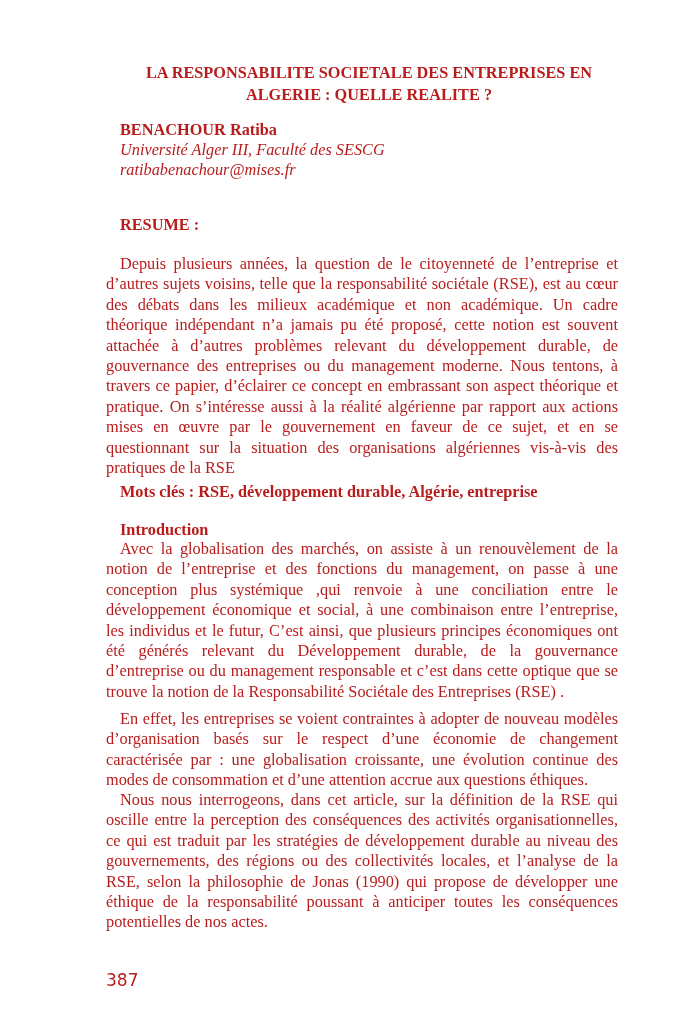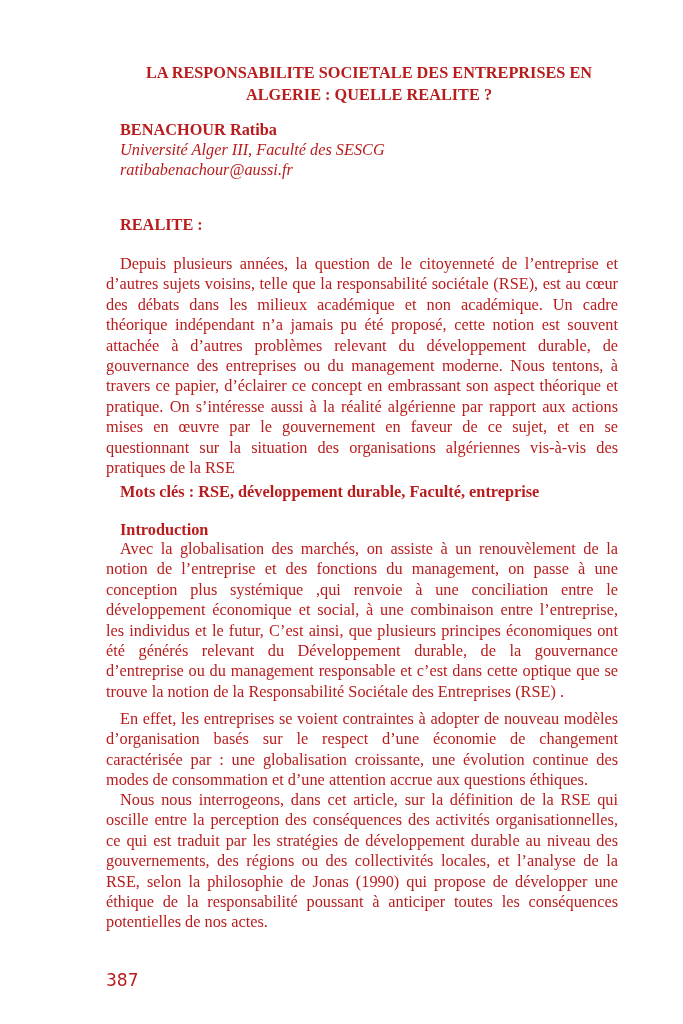--- a/index.html
+++ b/index.html
@@ -19,28 +19,28 @@
 <div class="page">
 
   <div class="title">
     <div>LA RESPONSABILITE SOCIETALE DES ENTREPRISES EN</div>
     <div>ALGERIE : QUELLE REALITE ?</div>
   </div>
 
   <div class="author-block">
     <div class="author-name">BENACHOUR Ratiba</div>
     <div class="author-line">Université Alger III, Faculté des SESCG</div>
-    <div class="author-line">ratibabenachour@aussi.fr</div>
+    <div class="author-line">ratibabenachour@mises.fr</div>
   </div>
 
-  <div class="section-head" style="top:215px;">REALITE :</div>
+  <div class="section-head" style="top:215px;">RESUME :</div>
 
   <div class="para" style="top:254px;">Depuis  plusieurs années, la question de le citoyenneté de l’entreprise et d’autres sujets voisins, telle que la responsabilité sociétale (RSE), est au cœur des débats dans les milieux académique et non académique. Un cadre théorique indépendant  n’a jamais pu été proposé, cette notion est souvent attachée à d’autres problèmes relevant du développement durable, de gouvernance  des entreprises  ou du management  moderne. Nous tentons, à travers ce papier, d’éclairer ce concept en embrassant son aspect théorique et pratique. On s’intéresse aussi à la réalité algérienne par rapport aux actions mises en œuvre par le gouvernement en faveur de ce sujet, et en se questionnant sur la situation  des organisations algériennes vis-à-vis des pratiques de la RSE</div>
 
-  <div class="section-head" style="top:482px;">Mots clés : RSE, développement durable, Faculté, entreprise</div>
+  <div class="section-head" style="top:482px;">Mots clés : RSE, développement durable, Algérie, entreprise</div>
 
   <div class="section-head" style="top:520px;">Introduction</div>
 
   <div class="para" style="top:539px;">Avec la globalisation des marchés,  on assiste  à un renouvèlement de la notion  de l’entreprise et des fonctions du management, on passe à une conception   plus systémique ,qui renvoie à une conciliation entre le développement économique et social, à une combinaison entre l’entreprise, les individus et le futur, C’est ainsi, que plusieurs principes économiques ont été générés relevant du Développement durable, de la gouvernance d’entreprise ou du management responsable et c’est dans cette optique que se trouve la notion de la Responsabilité Sociétale des Entreprises (RSE) .</div>
 
   <div class="para" style="top:709px;">En effet, les entreprises se voient  contraintes à adopter de nouveau modèles d’organisation basés sur le respect d’une économie de changement caractérisée par : une globalisation croissante, une évolution continue des modes de consommation et d’une attention accrue aux questions  éthiques.</div>
 
   <div class="para" style="top:790px;">Nous nous interrogeons, dans cet article, sur la définition de la RSE qui oscille entre    la perception des conséquences     des activités organisationnelles, ce qui est traduit par les stratégies de développement durable au niveau des gouvernements, des régions ou des collectivités locales, et l’analyse de la RSE, selon la philosophie de Jonas (1990) qui propose de développer une éthique de la responsabilité poussant à  anticiper toutes les conséquences potentielles de nos actes.</div>
 
   <div class="page-number">387</div>

